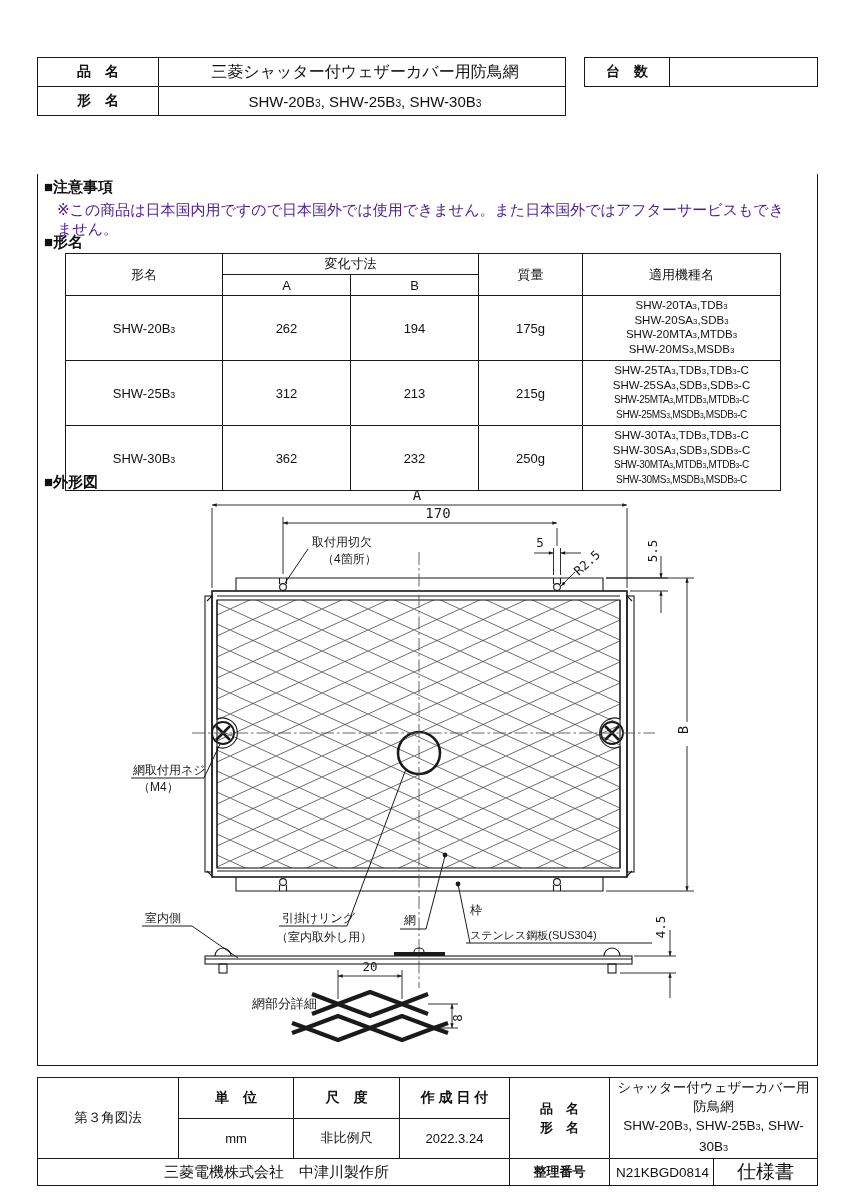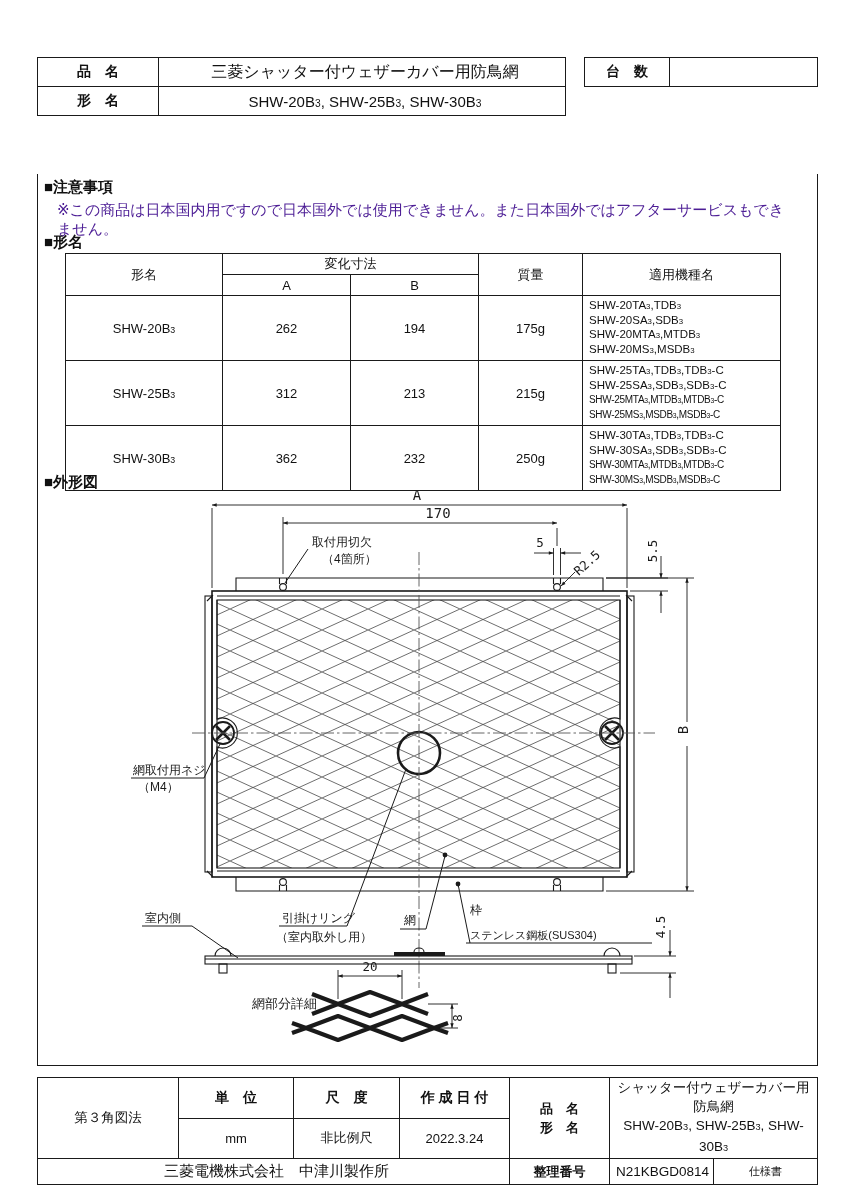--- a/index.html
+++ b/index.html
@@ -7,21 +7,21 @@
         font-family:"Liberation Sans","DejaVu Sans",sans-serif;}
   table{border-collapse:collapse;table-layout:fixed;}
   td{border:1.5px solid #1a1a1a;padding:0 6px;vertical-align:middle;overflow:hidden;}
   .abs{position:absolute;}
   .lbl{text-align:center;font-weight:600;font-size:14px;}
   .ctr{text-align:center;}
   .bold{font-weight:normal;padding-left:12px;}
   .sub3{font-size:68%;}
   .sec-head{position:absolute;font-weight:bold;font-size:15px;color:#111;}
   .note-text{position:absolute;font-size:15px;color:#4c1d95;}
-  .models-cell{font-size:11.5px;line-height:13.5px;padding:3px 6px;}
+  .models-cell{font-size:11.5px;line-height:13.5px;padding:3px 6px;text-align:center;}
   .models-cell div.sm{font-size:10px;letter-spacing:-0.3px;}
   .outer-box{position:absolute;left:37px;top:174px;width:779px;height:891px;
              border:1.5px solid #1a1a1a;border-top:none;}
   svg text{fill:#1a1a1a;}
   .dimtxt{font-family:"DejaVu Sans Mono",monospace;font-size:14px;}
   .dimtxt-s{font-family:"DejaVu Sans Mono",monospace;font-size:12.5px;}
   .jlabel{font-family:"Liberation Sans","DejaVu Sans",sans-serif;font-size:12px;}
   .jlabel-s{font-family:"Liberation Sans","DejaVu Sans",sans-serif;font-size:11px;}
 </style>
 </head>
@@ -300,18 +300,18 @@
     </tr>
     <tr>
       <td class="ctr" style="height:22px;margin-top:8px;">mm</td>
       <td class="ctr">非比例尺</td>
       <td class="ctr">2022.3.24</td>
     </tr>
     <tr>
       <td class="ctr bold" colspan="4" style="height:25px;font-size:15px;">三菱電機株式会社　中津川製作所</td>
       <td class="ctr" style="font-weight:600;">整理番号</td>
       <td class="ctr" style="width:131px;font-size:13.5px;">N21KBGD0814</td>
-      <td class="ctr" style="font-size:11px;">仕様書</td>
+      <td class="ctr" style="font-size:19px;">仕様書</td>
     </tr>
   </tbody>
     </table>
 
 </div>
 
 </body></html>

